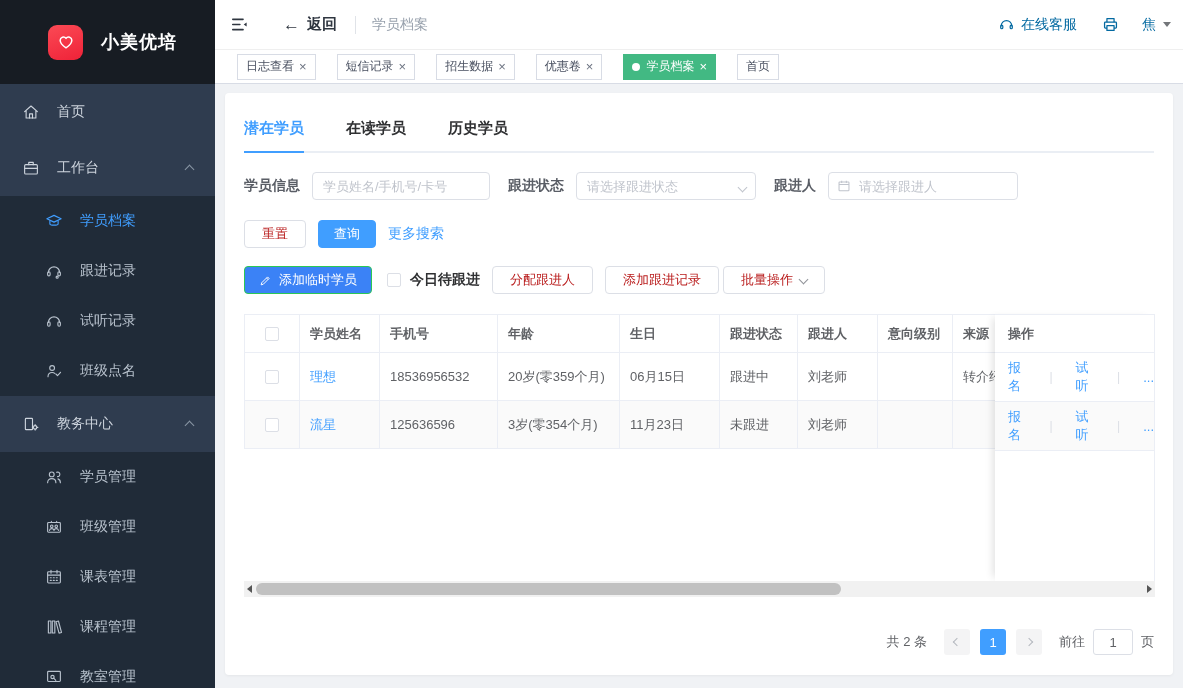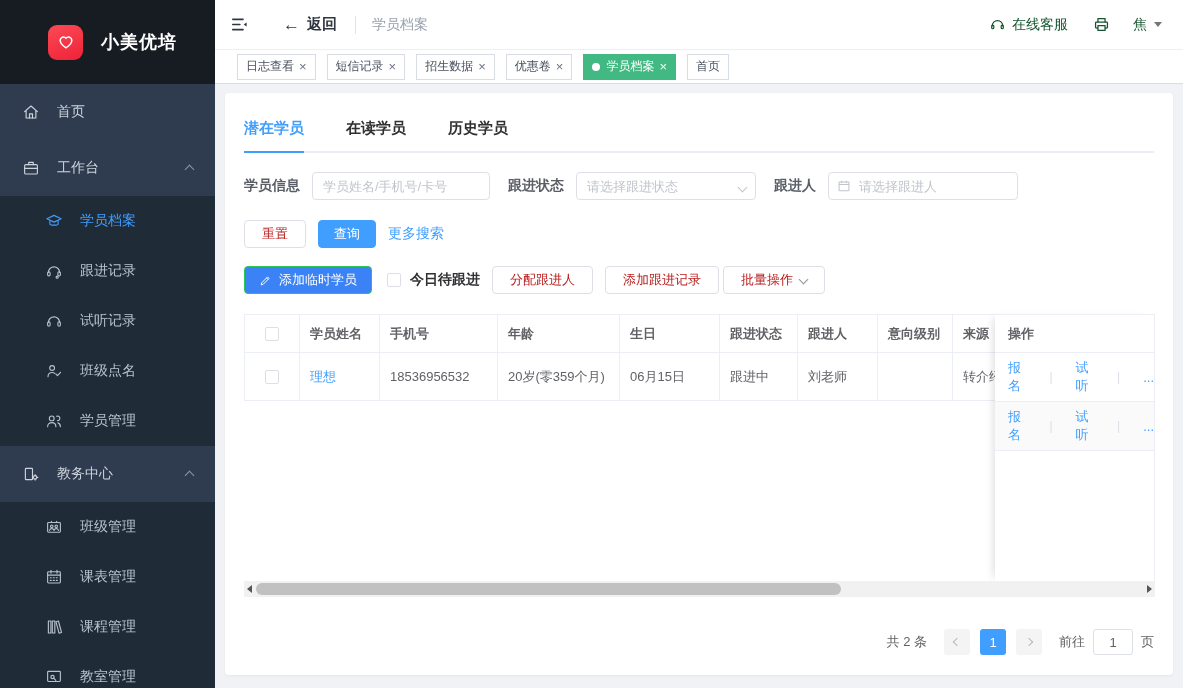--- a/index.html
+++ b/index.html
@@ -24,30 +24,30 @@
   .chev.up { transform:rotate(225deg); color:#8a97a5; }
   .chev.down { transform:rotate(45deg); }
 
   
   .navbar { position:absolute; left:215px; top:0; width:968px; height:50px; background:#fff; display:flex; align-items:center; border-bottom:1px solid #f0f0f0; }
   .fold-btn { margin-left:15px; cursor:pointer; display:flex; }
   .back-link { margin-left:34px; display:flex; align-items:center; font-size:15px; font-weight:bold; color:#2f3640; cursor:pointer; }
   .back-arrow { font-size:17px; margin-right:7px; font-weight:normal; }
   .nav-divider { width:1px; height:18px; background:#e0e3e8; margin:0 16px 0 18px; }
   .breadcrumb { font-size:14px; color:#97a0ac; }
-  .nav-right { margin-left:auto; display:flex; align-items:center; padding-right:21px; color:#14532d; }
+  .nav-right { margin-left:auto; display:flex; align-items:center; padding-right:12px; color:#0369a1; }
   .service { display:flex; align-items:center; font-size:14px; cursor:pointer; }
   .service svg { width:17px; height:17px; margin-right:6px; }
   .printer-btn { margin-left:24px; cursor:pointer; display:flex; }
   .printer-btn svg { width:19px; height:19px; }
   .user-box { margin-left:22px; display:flex; align-items:center; font-size:14px; cursor:pointer; }
   .caret-down { width:0; height:0; border-left:4px solid transparent; border-right:4px solid transparent; border-top:5px solid #73767a; margin-left:7px; }
 
   
-  .tagbar { position:absolute; left:215px; top:50px; width:968px; height:34px; background:#fff; border-bottom:1px solid #d8dce5; display:flex; align-items:center; padding-left:22px; gap:11px; box-shadow:0 1px 3px rgba(0,0,0,.04); }
+  .tagbar { position:absolute; left:215px; top:50px; width:968px; height:34px; background:#fff; border-bottom:1px solid #d8dce5; display:flex; align-items:center; padding-left:22px; gap:21px; box-shadow:0 1px 3px rgba(0,0,0,.04); }
   .tag { height:26px; display:inline-flex; align-items:center; padding:0 8px; border:1px solid #d8dce5; background:#fff; color:#495060; font-size:12px; cursor:pointer; }
   .tag .tag-close { margin-left:5px; font-size:13px; line-height:1; color:#6b7280; }
   .tag.active { background:#42b983; border-color:#42b983; color:#fff; }
   .tag.active .tag-close { color:#fff; }
   .tag-dot { width:8px; height:8px; border-radius:50%; background:#fff; margin-right:6px; }
 
   
   .content { position:absolute; left:215px; top:84px; width:968px; height:604px; background:#f0f2f5; padding:9px 10px 0; }
   .card { background:#fff; height:582px; border-radius:4px; box-shadow:0 1px 3px rgba(0,0,0,.05); padding:26px 19px 0; position:relative; }
 
@@ -187,41 +187,41 @@
         <span class="mi-icon">
             <svg viewBox="0 0 24 24" fill="none" stroke="currentColor" stroke-width="1.5" stroke-linecap="round" stroke-linejoin="round">
               <circle cx="9.5" cy="8" r="3.2"></circle>
               <path d="M4 19.5c0-3.5 2.5-5.5 5.5-5.5 1.4 0 2.7.4 3.6 1.2"></path>
               <path d="M14.5 16l2.2 2.2 4-4.5"></path>
             </svg>
           </span>
         <span class="mi-label">班级点名</span>
       </div>
 
+      <div class="menu-item top">
+        <span class="mi-icon">
+            <svg viewBox="0 0 24 24" fill="none" stroke="currentColor" stroke-width="1.5" stroke-linecap="round" stroke-linejoin="round">
+              <rect x="4.5" y="4.5" width="9.5" height="15" rx="1"></rect>
+              <circle cx="17.5" cy="16.5" r="2.3"></circle>
+              <path d="M17.5 12.9v1.1M17.5 19v1.1M13.9 16.5H15M20 16.5h1.1"></path>
+            </svg>
+          </span>
+        <span class="mi-label">教务中心</span>
+        <span class="mi-arrow"><span class="chev up"></span></span>
+      </div>
+
       <div class="menu-item sub">
         <span class="mi-icon">
             <svg viewBox="0 0 24 24" fill="none" stroke="currentColor" stroke-width="1.5" stroke-linecap="round" stroke-linejoin="round">
               <circle cx="9" cy="8.5" r="3.2"></circle>
               <path d="M3.5 19.5c0-3.4 2.4-5.3 5.5-5.3s5.5 1.9 5.5 5.3"></path>
               <path d="M15.5 5.8a3 3 0 1 1 1.2 5.7M17.3 14.5c2.1.8 3.2 2.6 3.2 5"></path>
             </svg>
           </span>
         <span class="mi-label">学员管理</span>
-      </div>
-
-      <div class="menu-item top">
-        <span class="mi-icon">
-            <svg viewBox="0 0 24 24" fill="none" stroke="currentColor" stroke-width="1.5" stroke-linecap="round" stroke-linejoin="round">
-              <rect x="4.5" y="4.5" width="9.5" height="15" rx="1"></rect>
-              <circle cx="17.5" cy="16.5" r="2.3"></circle>
-              <path d="M17.5 12.9v1.1M17.5 19v1.1M13.9 16.5H15M20 16.5h1.1"></path>
-            </svg>
-          </span>
-        <span class="mi-label">教务中心</span>
-        <span class="mi-arrow"><span class="chev up"></span></span>
       </div>
 
       <div class="menu-item sub">
         <span class="mi-icon">
             <svg viewBox="0 0 24 24" fill="none" stroke="currentColor" stroke-width="1.5" stroke-linecap="round" stroke-linejoin="round">
               <rect x="3.5" y="6" width="17" height="13" rx="1.2"></rect>
               <path d="M8.5 6V4.5M15.5 6V4.5"></path>
               <circle cx="9" cy="11" r="1.7"></circle>
               <circle cx="15" cy="11" r="1.7"></circle>
               <path d="M6 16.5c.4-1.6 1.6-2.4 3-2.4s2.6.8 3 2.4M12 16.5c.4-1.6 1.6-2.4 3-2.4s2.6.8 3 2.4"></path>
@@ -414,20 +414,31 @@
               <td class="c-check"><span class="cell-check"></span></td>
               <td><span class="name-link">理想</span></td>
               <td>18536956532</td>
               <td>20岁(零359个月)</td>
               <td>06月15日</td>
               <td>跟进中</td>
               <td>刘老师</td>
               <td></td>
               <td>转介绍</td>
             </tr>
+            <tr class="striped">
+              <td class="c-check"><span class="cell-check"></span></td>
+              <td><span class="name-link">流星</span></td>
+              <td>125636596</td>
+              <td>3岁(零354个月)</td>
+              <td>11月23日</td>
+              <td>未跟进</td>
+              <td>刘老师</td>
+              <td></td>
+              <td></td>
+            </tr>
           </tbody>
             </table>
         </div>
 
         <div class="fixed-col">
           <div class="fc-header">操作</div>
           <div class="fc-row">
             <span class="link" style="font-size:13px;">报名</span>
             <span class="fc-sep">|</span>
             <span class="link" style="font-size:13px;">试听</span>

